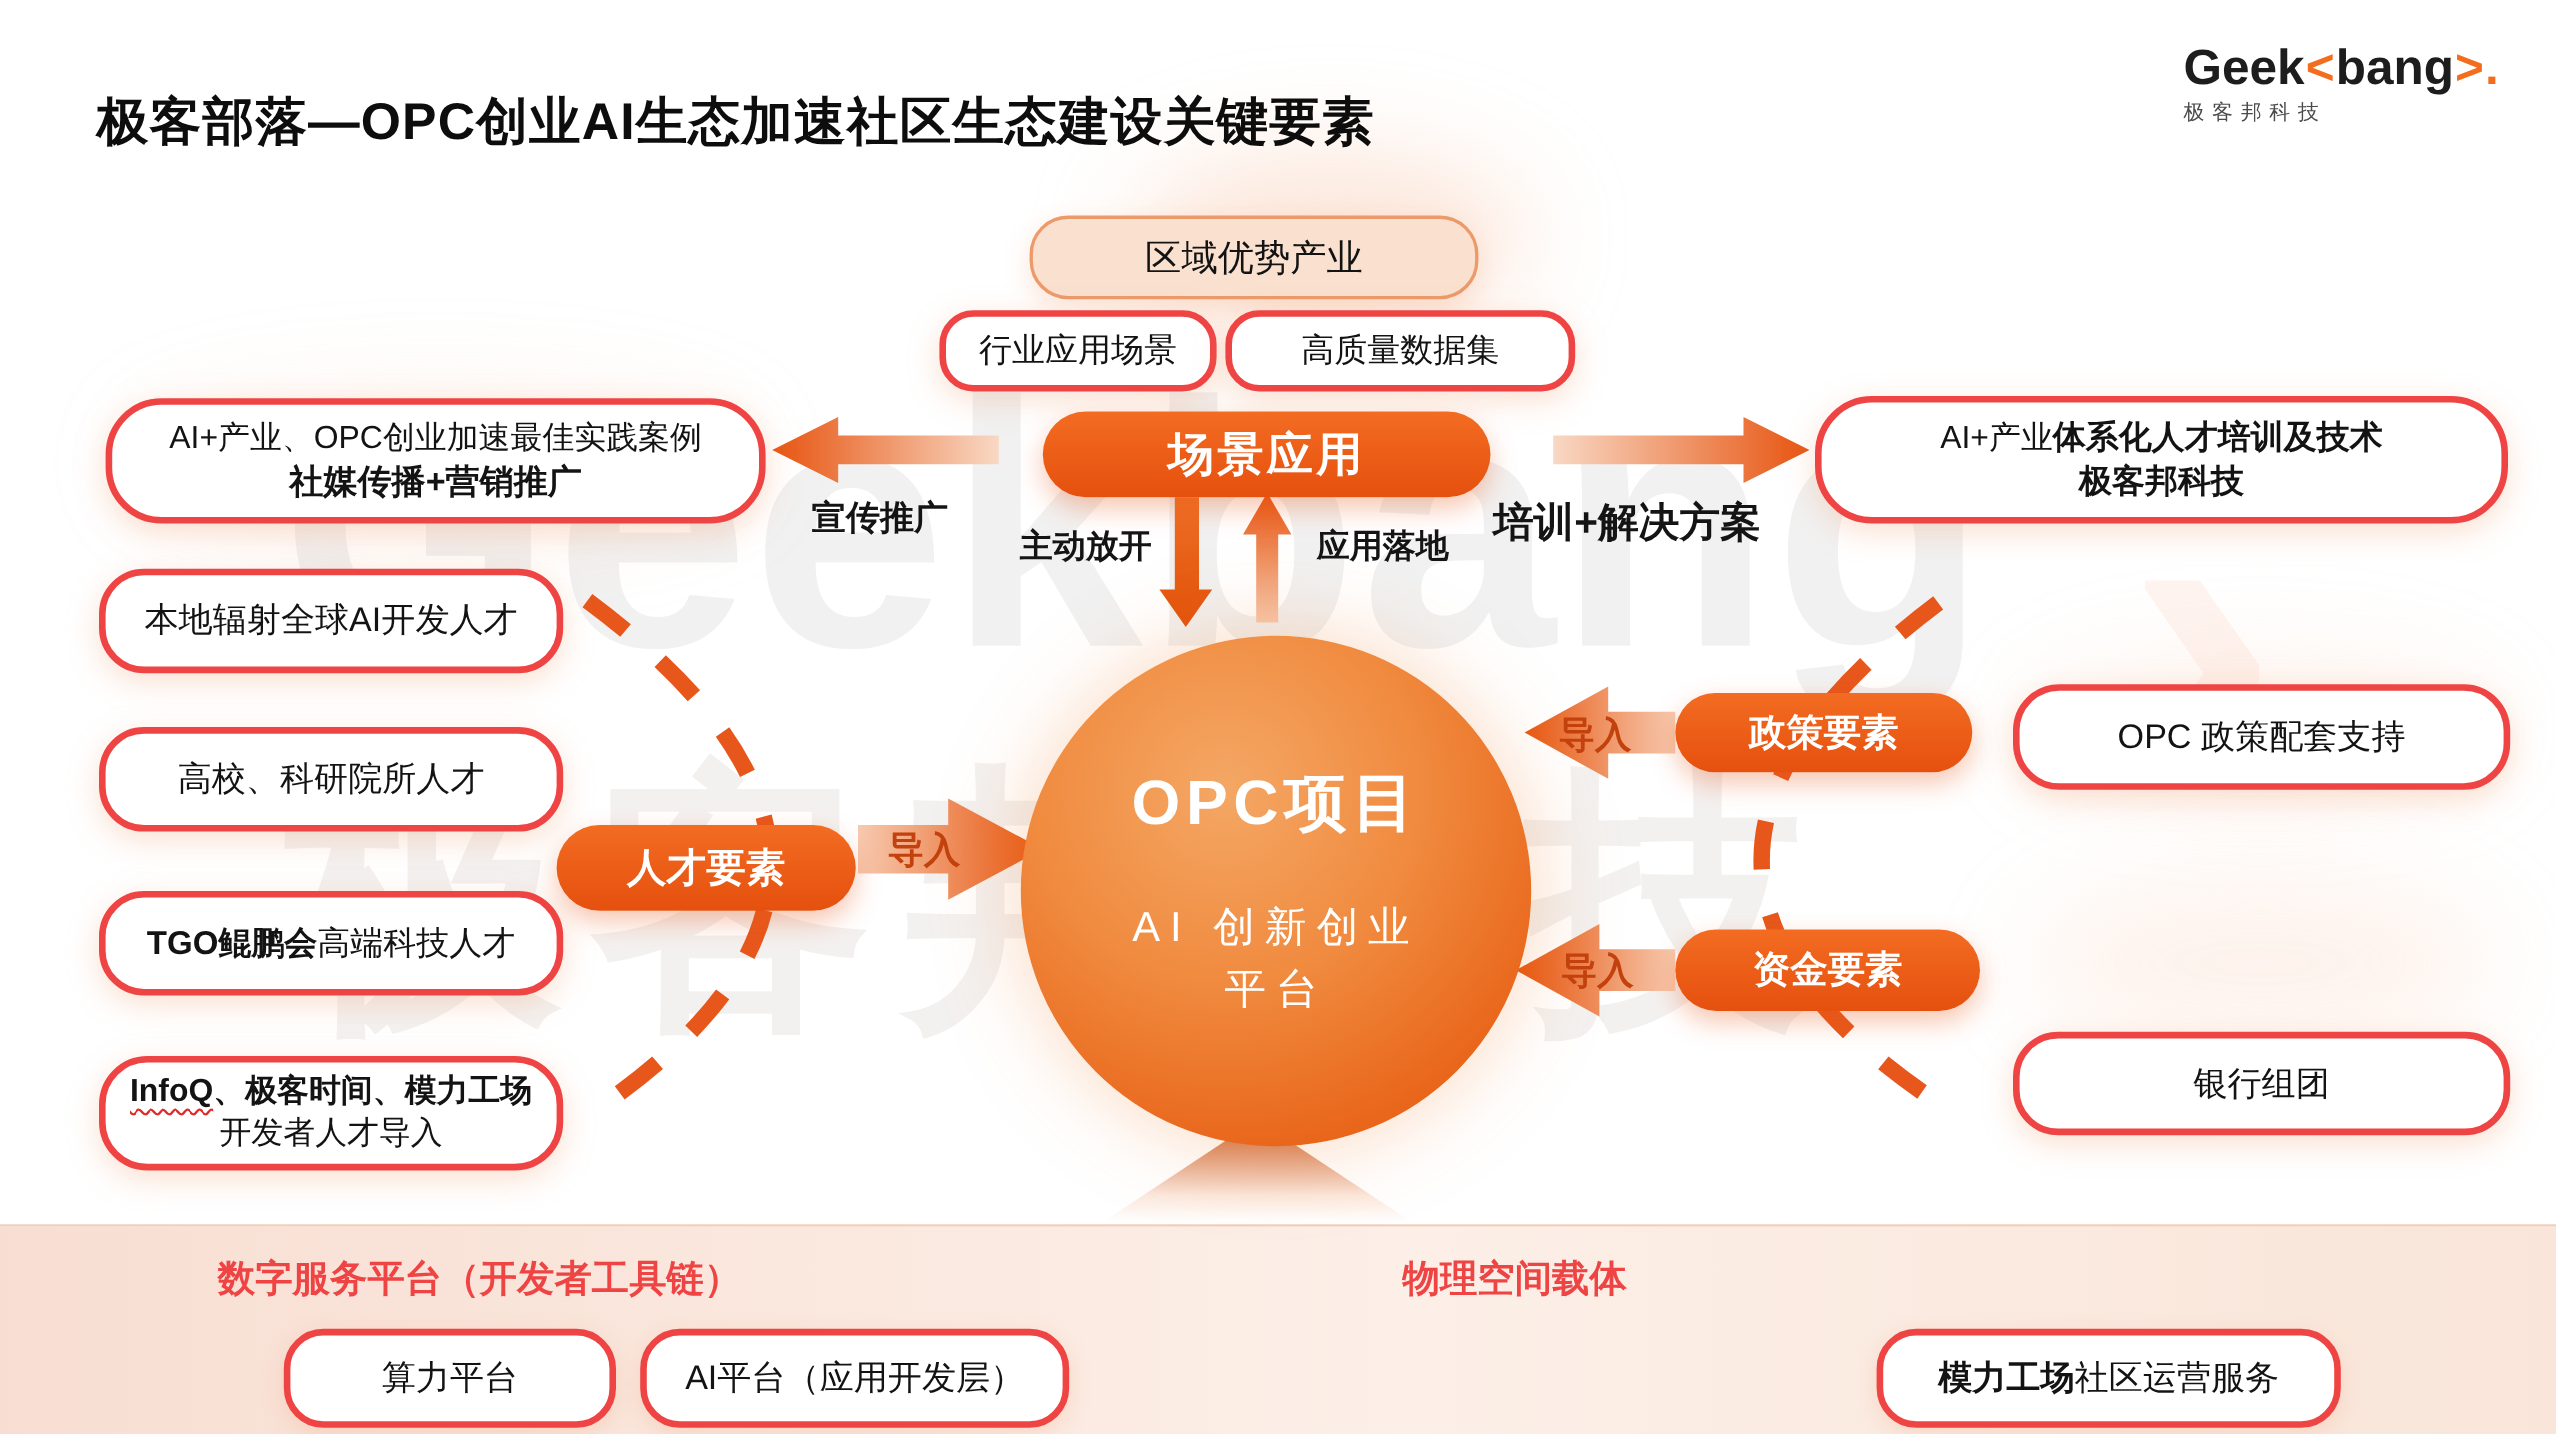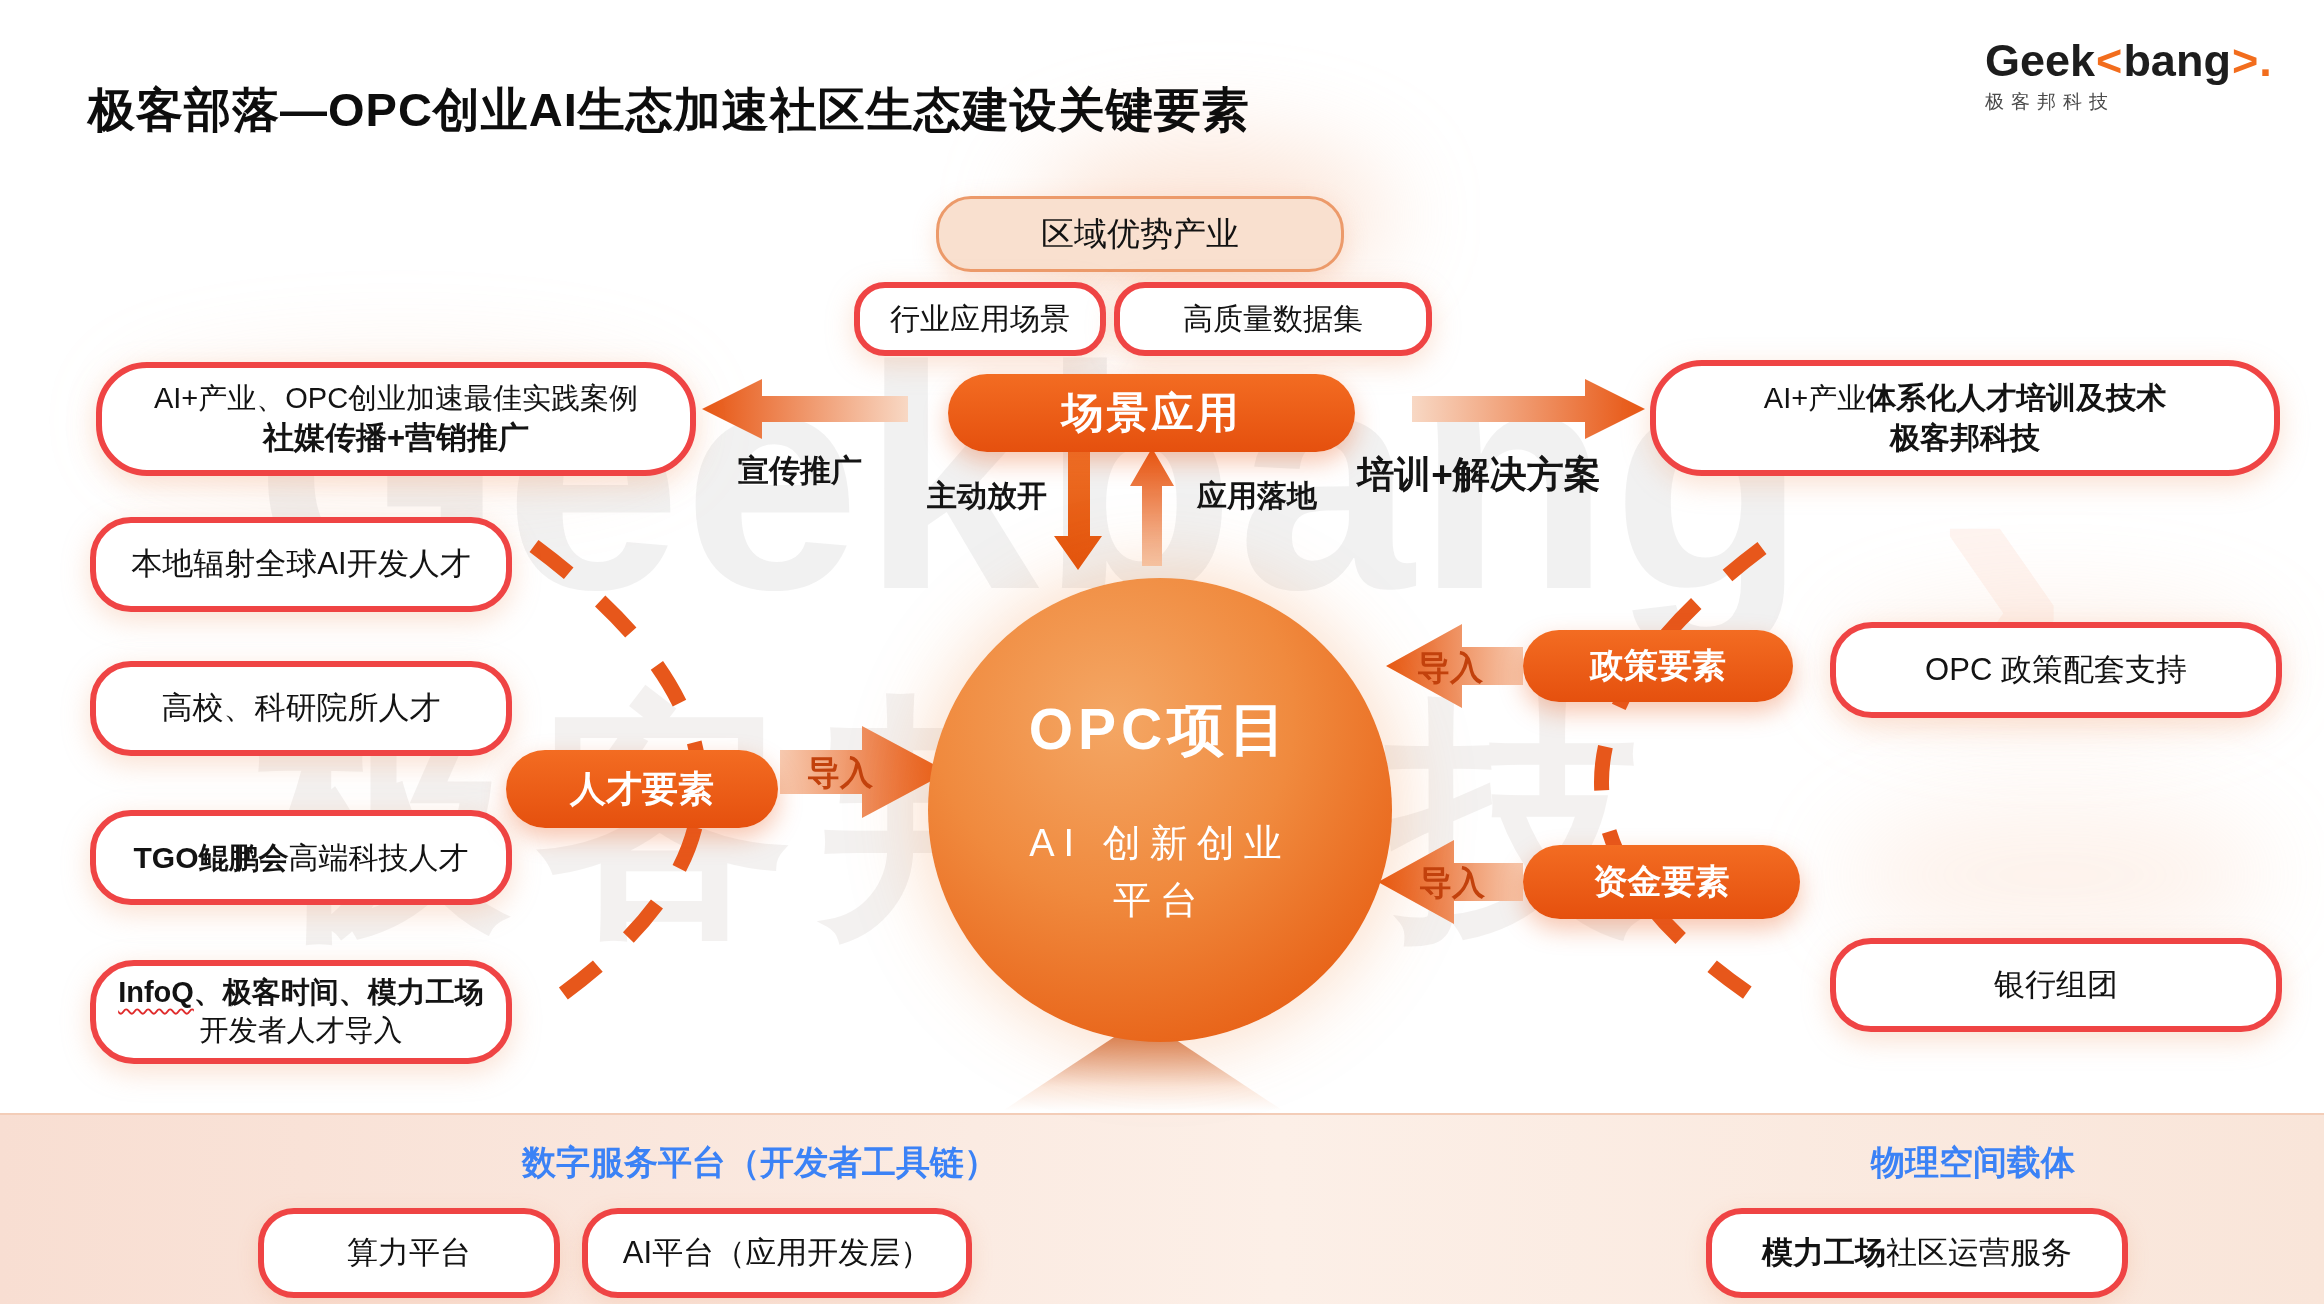--- a/index.html
+++ b/index.html
@@ -66,21 +66,21 @@
   .b-r1{left:1830px;top:622px;width:440px;height:84px;border-radius:42px;font-size:31px;}
   .b-r2{left:1830px;top:788px;width:440px;height:132px;border-radius:52px;font-size:30px;line-height:1.4;}
   .b-r2 .l2{font-size:33px;font-weight:bold;}
   .b-r3{left:1830px;top:938px;width:440px;height:82px;border-radius:41px;font-size:31px;}
   
   .funnel{position:absolute;left:1004px;top:1018px;width:278px;height:92px;z-index:1;
       clip-path:polygon(50% 0,0 100%,100% 100%);
       background:linear-gradient(180deg,#c95b24 0%,rgba(247,205,180,.45) 75%,rgba(252,236,226,.05) 100%);}
   .band{position:absolute;left:0;top:1113px;width:2324px;height:191px;z-index:1;
       background:linear-gradient(90deg,#f8ded2 0%,#fcefe7 55%,#f9e5d9 100%);border-top:2px solid #f3cdb8;}
-  .band-h{position:absolute;top:1140px;font-size:34px;font-weight:bold;color:#3b82f6;text-align:right;z-index:2;}
+  .band-h{position:absolute;top:1140px;font-size:34px;font-weight:bold;color:#ef4444;text-align:left;z-index:2;}
   .bh-l{left:198px;width:800px;}
   .bh-r{left:1275px;width:800px;}
   .bbox{top:1208px;height:78px;border-radius:36px;font-size:31px;box-shadow:0 6px 20px rgba(242,166,124,.28);}
   .bb1{left:258px;width:290px;}
   .bb2{left:582px;width:378px;}
   .bb3{left:1192px;width:474px;}
   .bb4{left:1706px;width:410px;}
 </style>
 </head>
 <body>

